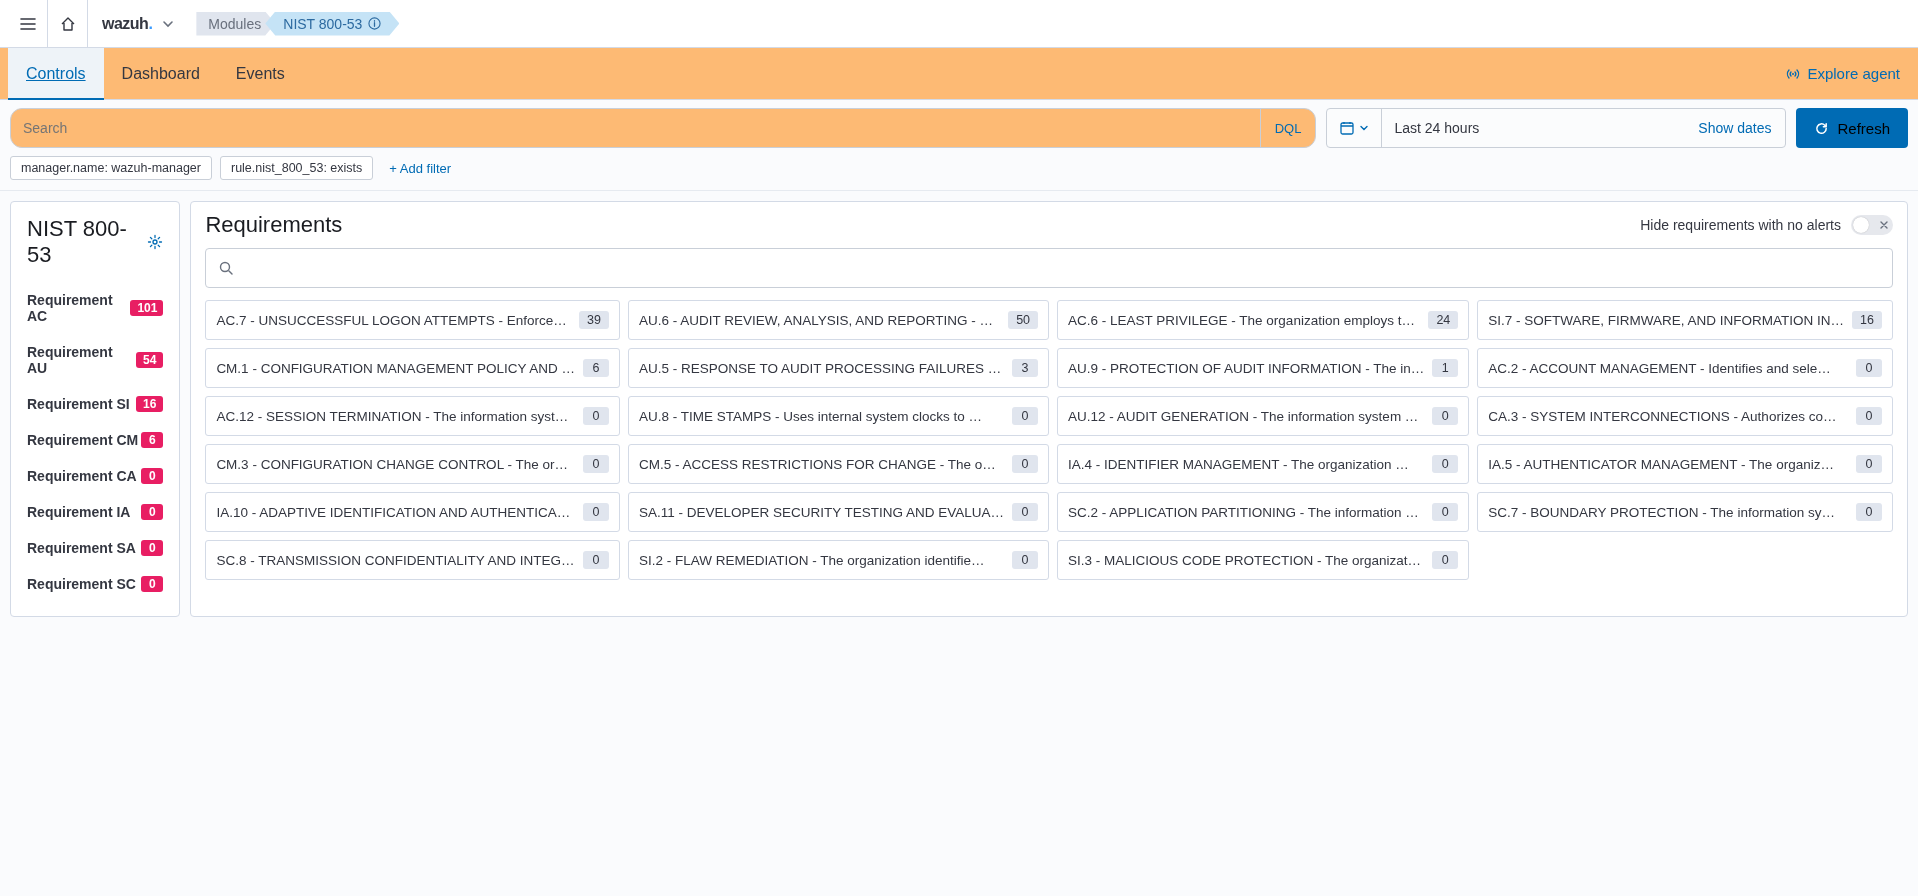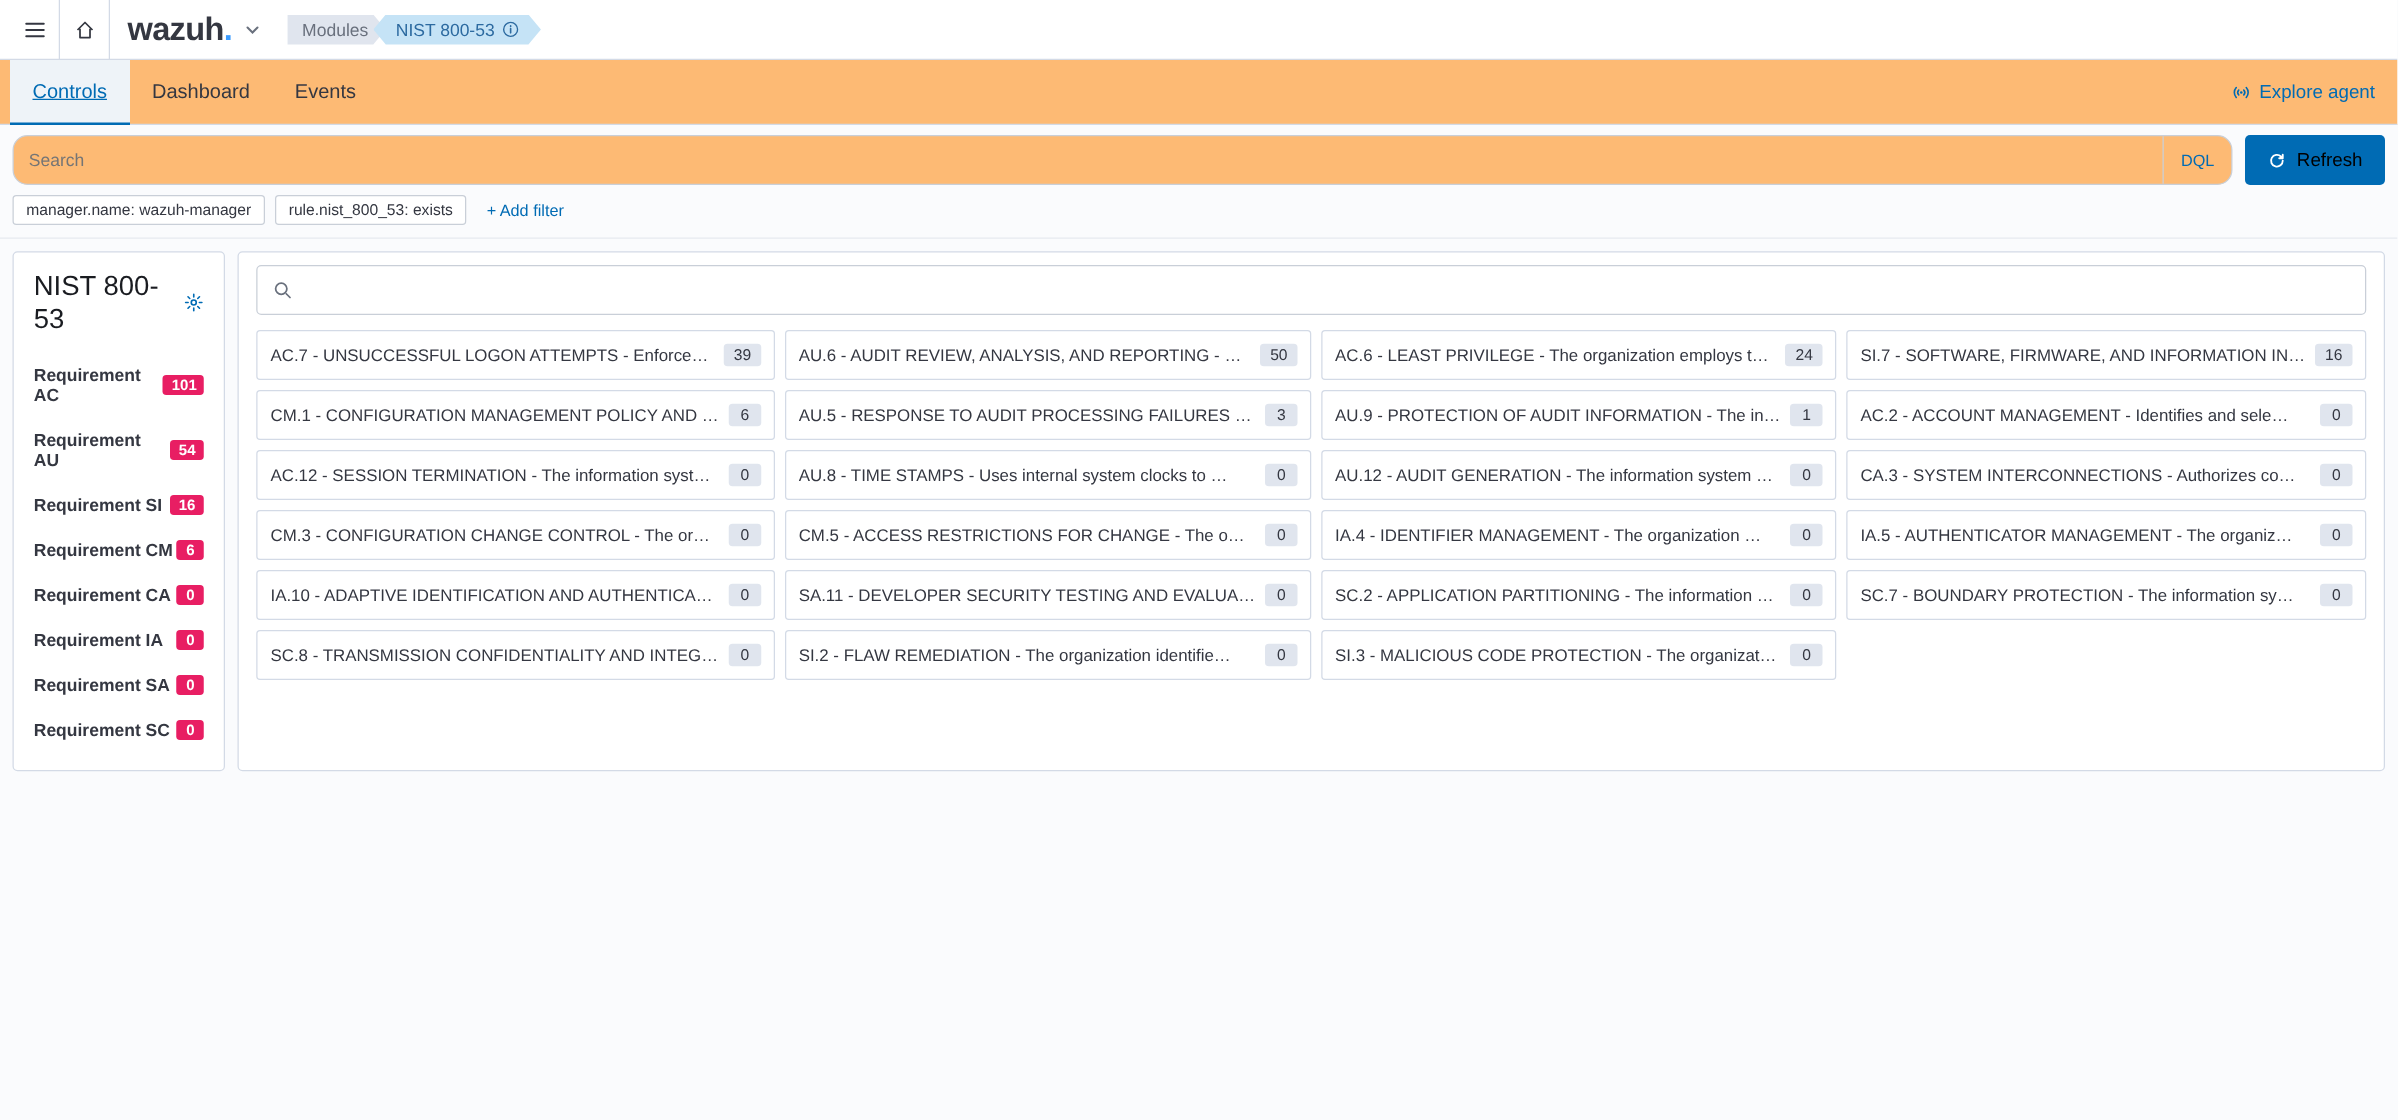--- a/index.html
+++ b/index.html
@@ -27,21 +27,21 @@
     display: flex;
     align-items: center;
     justify-content: center;
     border-right: 1px solid #d3dae6;
     cursor: pointer;
   }
   .top-header .icon-btn:last-of-type { border-right: 1px solid #d3dae6; }
   .brand {
     display: flex;
     padding: 0 14px;
-    font-size: 26px;
+    font-size: 16px;
     font-weight: 700;
     letter-spacing: -0.5px;
   }
   .brand .dot { color: #3a9bff; }
   .brand .chev { margin-left: 8px; display:flex; align-items:center; }
   .breadcrumb { display: flex; align-items: center; margin-left: 6px; }
   .crumb {
     padding: 4px 14px 4px 18px;
     font-size: 14px;
     position: relative;
@@ -367,20 +367,37 @@
   </div>
 </div>
 
 <div class="search-row">
   <div class="search-wrap">
     <input placeholder="Search" style="">
     <div class="dql-btn">
         <span>DQL</span>
       </div>
   </div>
+  <div class="time-group">
+    <div class="cal-btn">
+      <svg width="16" height="16" viewBox="0 0 16 16">
+          <rect x="2" y="3" width="12" height="11" rx="1.5" fill="none" stroke="#006bb4" stroke-width="1.3"></rect>
+          <path d="M2 6h12M5 2v2M11 2v2" stroke="#006bb4" stroke-width="1.3"></path>
+        </svg>
+      <svg width="10" height="10" viewBox="0 0 10 10">
+          <path d="M2 3.5l3 3 3-3" fill="none" stroke="#006bb4" stroke-width="1.4" stroke-linecap="round"></path>
+        </svg>
+    </div>
+    <div class="time-text">
+        <span>Last 24 hours</span>
+      </div>
+    <div class="show-dates">
+        <span>Show dates</span>
+      </div>
+  </div>
   <button class="refresh-btn">
     <svg width="15" height="15" viewBox="0 0 16 16">
         <path d="M13 8a5 5 0 11-1.5-3.5M13 3v3h-3" fill="none" stroke="#fff" stroke-width="1.6" stroke-linecap="round" stroke-linejoin="round"></path>
       </svg>
     <span>Refresh</span>
   </button>
 </div>
 
 <div class="filters-row">
   <div class="filter-chip"><span>manager.name: wazuh-manager</span></div>
@@ -430,20 +447,32 @@
           <span class="badge">0</span>
         </div>
         <div class="req-row">
           <span class="label">Requirement SC</span>
           <span class="badge">0</span>
         </div>
       </div>
   </div>
 
   <div class="panel req-panel">
+    <div class="req-panel-header">
+      <div class="req-title">Requirements</div>
+      <div class="hide-toggle">
+        <span>Hide requirements with no alerts</span>
+        <div class="switch">
+          <div class="knob"></div>
+          <svg viewBox="0 0 10 10">
+              <path d="M2 2l6 6M8 2l-6 6" stroke="#69707d" stroke-width="1.4" stroke-linecap="round"></path>
+            </svg>
+        </div>
+      </div>
+    </div>
     <div class="filter-req">
       <svg width="16" height="16" viewBox="0 0 16 16">
           <circle cx="7" cy="7" r="4.5" fill="none" stroke="#69707d" stroke-width="1.4"></circle>
           <path d="M11 11l3 3" stroke="#69707d" stroke-width="1.4" stroke-linecap="round"></path>
         </svg>
     </div>
     <div class="cards-grid" id="cards-grid">
         <div class="card">
           <div class="text">AC.7 - UNSUCCESSFUL LOGON ATTEMPTS - Enforce…</div>
           <div class="count">39</div>

